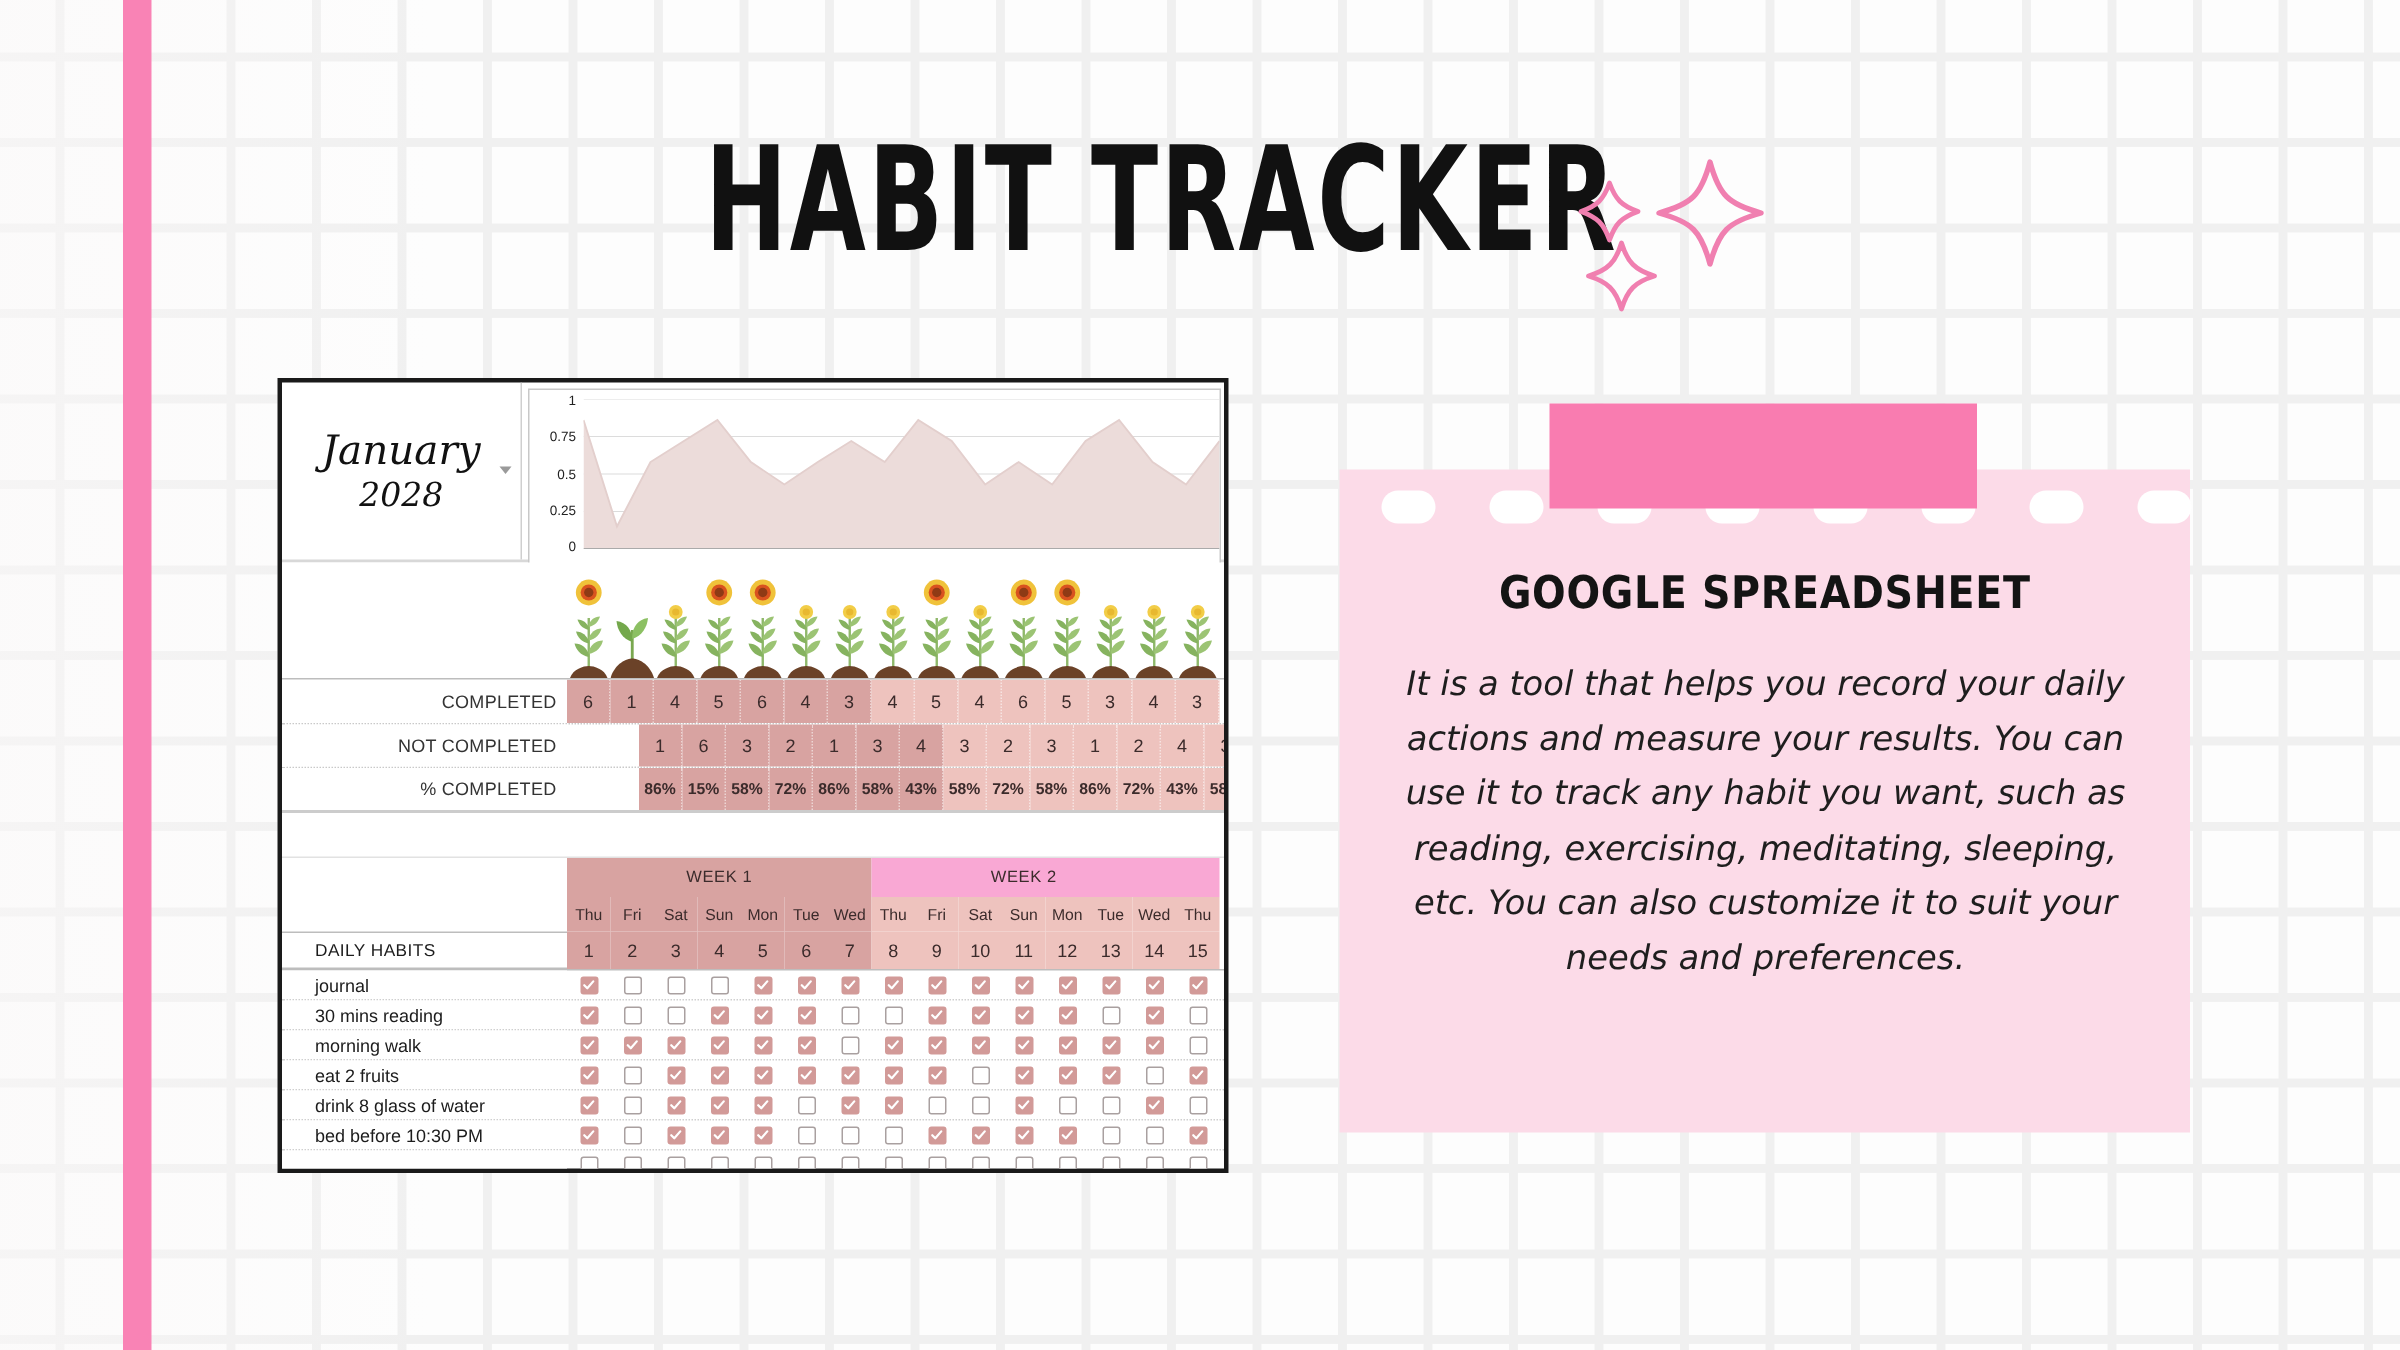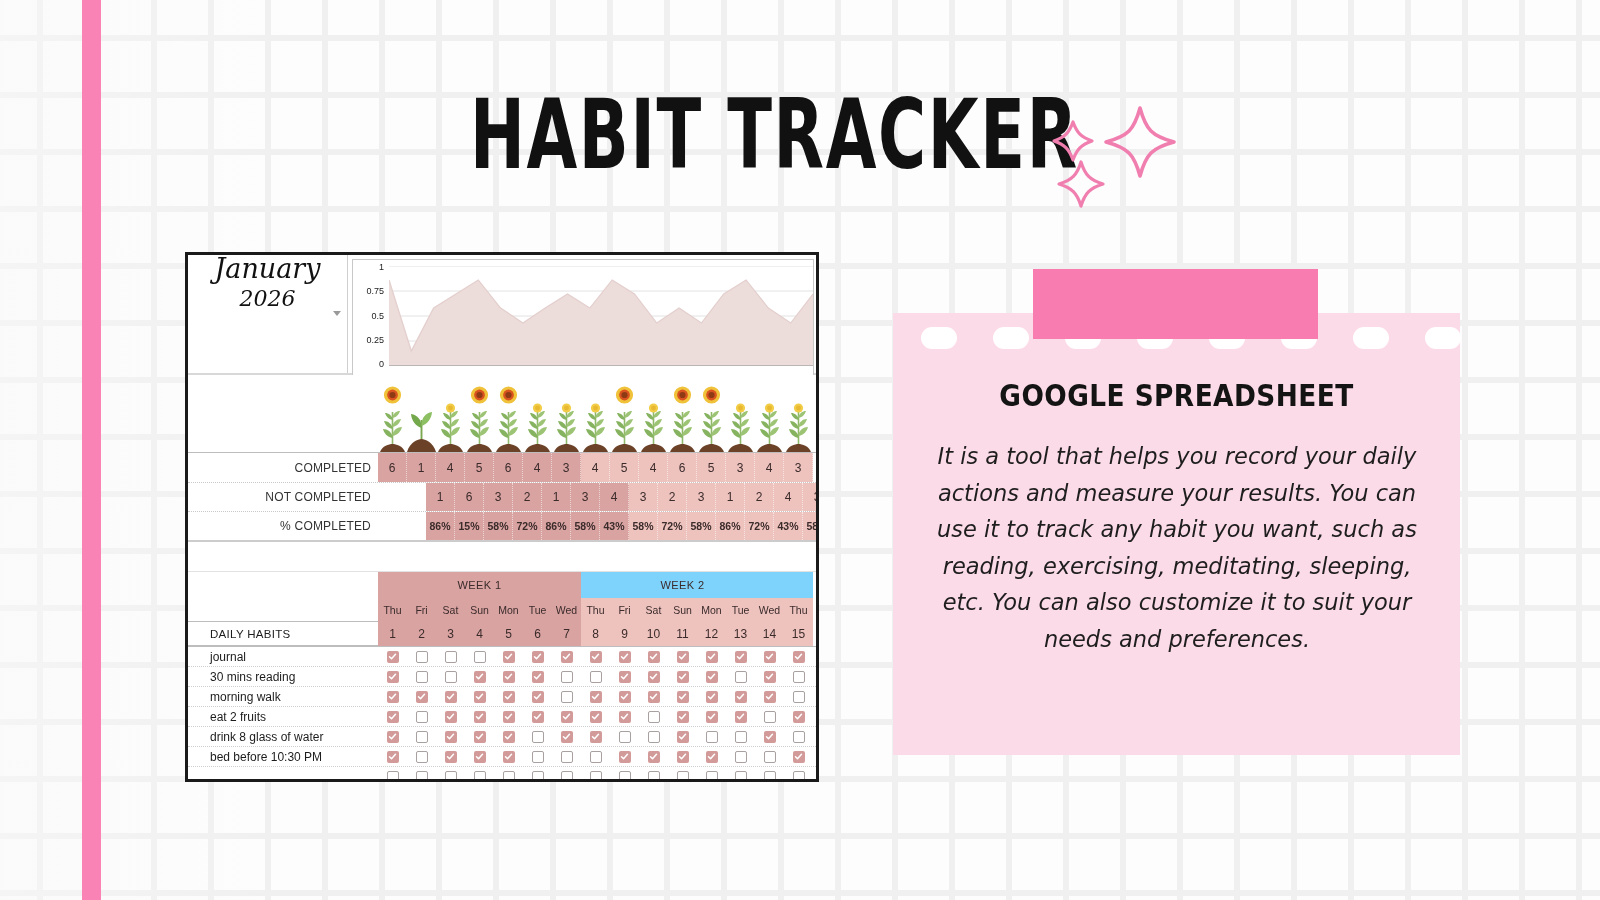--- a/index.html
+++ b/index.html
@@ -57,21 +57,21 @@
     overflow: hidden;
   }
   .sheet-inner { position: relative; width: 100%; height: 100%; }
 
   
   .topband { display: flex; height: 120px; border-bottom: 2px solid #d8d8d8; }
   .monthbox {
     width: 160px; height: 100%;
     border-right: 1px solid #cfcfcf;
     display: flex; flex-direction: column;
-    align-items: center; 
+    align-items: center; justify-content: center;
     position: relative;
   }
   .month-name {
     font-family: "DejaVu Serif", serif;
     font-style: italic;
     font-size: 27px;
     color: #111;
     line-height: 1;
     margin-bottom: 6px;
   }
@@ -158,21 +158,21 @@
     display: flex; align-items: center; justify-content: center;
   }
 
   .week-head { height: 26px; }
   .week-head .hlabel { border-bottom: none; }
   .weekname {
     display: flex; align-items: center; justify-content: center;
     font-size: 11px; color: #3b2b2b; letter-spacing: .4px;
   }
   .weekname.w1 { background: #d8a3a1; }
-  .weekname.w2 { background: #7dd3fc; text-align: center; }
+  .weekname.w2 { background: #f9a8d4; text-align: center; }
 
   .dow-row { height: 23px; }
   .dow-row .hcell { font-size: 10.5px; color: #3b2b2b; }
 
   .num-row { height: 26px; border-bottom: 1px solid #bdbdbd; }
   .num-row .hlabel {
     font-size: 11.5px; color: #1c1c1c; letter-spacing: .3px;
     border-top: 1px solid #bdbdbd; border-bottom: 1px solid #bdbdbd;
   }
   .num-row .hcell { font-size: 12px; color: #3b2b2b; }
@@ -242,21 +242,21 @@
       <path d="M33 62 C37 75 42 80 55 84 C42 88 37 93 33 106 C29 93 24 88 11 84 C24 80 29 75 33 62 Z" fill="none" stroke="#f07fb0" stroke-width="3.2" stroke-linejoin="round"></path>
     </svg>
   </div>
 
   <div id="sheet">
     <div class="sheet-inner">
 
       <div class="topband">
         <div class="monthbox">
           <div class="month-name">January</div>
-          <div class="month-year">2026</div>
+          <div class="month-year">2028</div>
           <div class="month-caret"></div>
         </div>
         <div class="chartbox">
           <div class="chart-ylabels">
               <span style="top: 90%;">0</span>
               <span style="top: 69%;">0.25</span>
               <span style="top: 48%;">0.5</span>
               <span style="top: 27%;">0.75</span>
               <span style="top: 6%;">1</span>
             </div>

